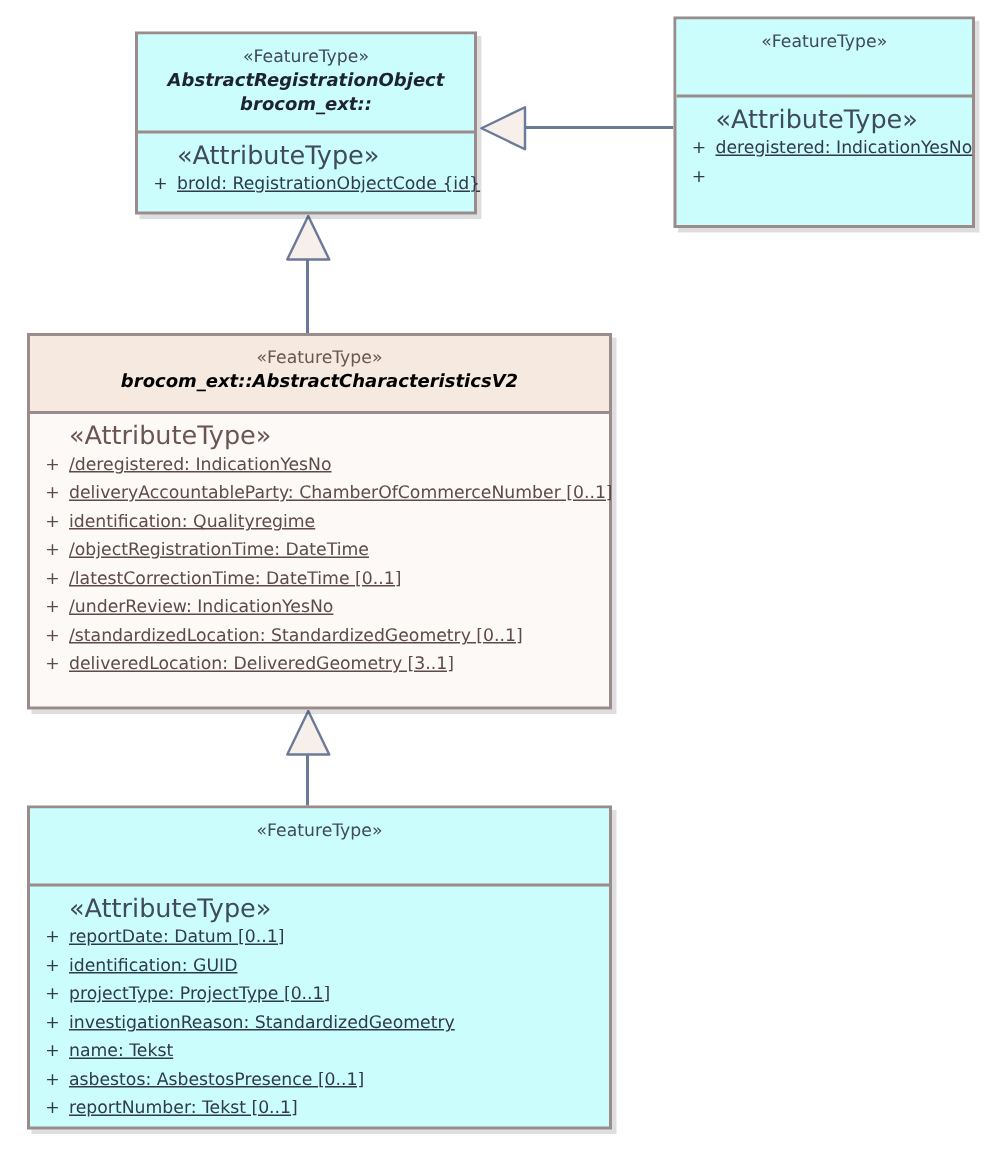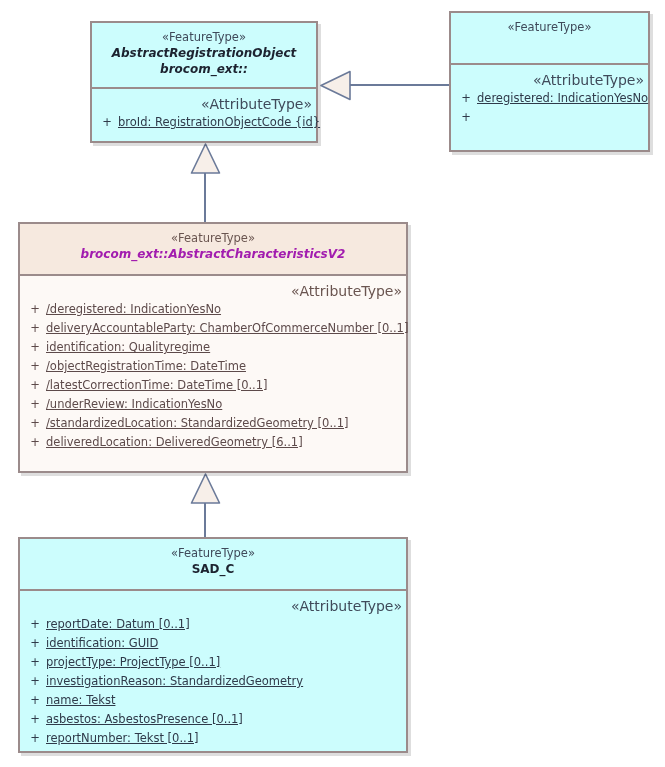--- a/index.html
+++ b/index.html
@@ -45,36 +45,35 @@
   }
   .beige .stereotype-line { color: #6a5550; }
 
   .class-name {
     font-size: 12px;
     font-weight: bold;
     font-style: italic;
     line-height: 16px;
     color: #1d2330;
   }
-  .beige .class-name { color: #a21caf; }
+  .beige .class-name { color: #000000; }
   .class-name.non-italic {
     font-style: normal;
   }
 
   .class-body {
     box-sizing: border-box;
     padding: 7px 4px 8px 4px;
   }
 
   .attr-stereotype {
-    font-size: 14px;
+    font-size: 17px;
     line-height: 17px;
     color: #3f4a5a;
     padding-left: 22px;
-    text-align: right;
   }
   .beige .attr-stereotype { color: #6a5550; }
 
   .attr-row {
     display: flex;
     font-size: 11.5px;
     line-height: 19px;
     color: #2f3a4a;
     white-space: nowrap;
   }
@@ -191,29 +190,28 @@
     <div class="attr-row">
       <span class="attr-vis">+</span>
       <span class="attr-text">/underReview: IndicationYesNo</span>
     </div>
     <div class="attr-row">
       <span class="attr-vis">+</span>
       <span class="attr-text">/standardizedLocation: StandardizedGeometry [0..1]</span>
     </div>
     <div class="attr-row">
       <span class="attr-vis">+</span>
-      <span class="attr-text">deliveredLocation: DeliveredGeometry [6..1]</span>
+      <span class="attr-text">deliveredLocation: DeliveredGeometry [3..1]</span>
     </div>
   </div>
 </div>
 
 <div class="uml-class cyan" style="left:18px; top:537px; width:390px; height:216px;">
   <div class="class-header" style="height:52px;">
     <div class="stereotype-line">«FeatureType»</div>
-    <div class="class-name non-italic">SAD_C</div>
   </div>
   <div class="class-body">
     <div class="attr-stereotype">«AttributeType»</div>
     <div class="attr-row">
       <span class="attr-vis">+</span>
       <span class="attr-text">reportDate: Datum [0..1]</span>
     </div>
     <div class="attr-row">
       <span class="attr-vis">+</span>
       <span class="attr-text">identification: GUID</span>

